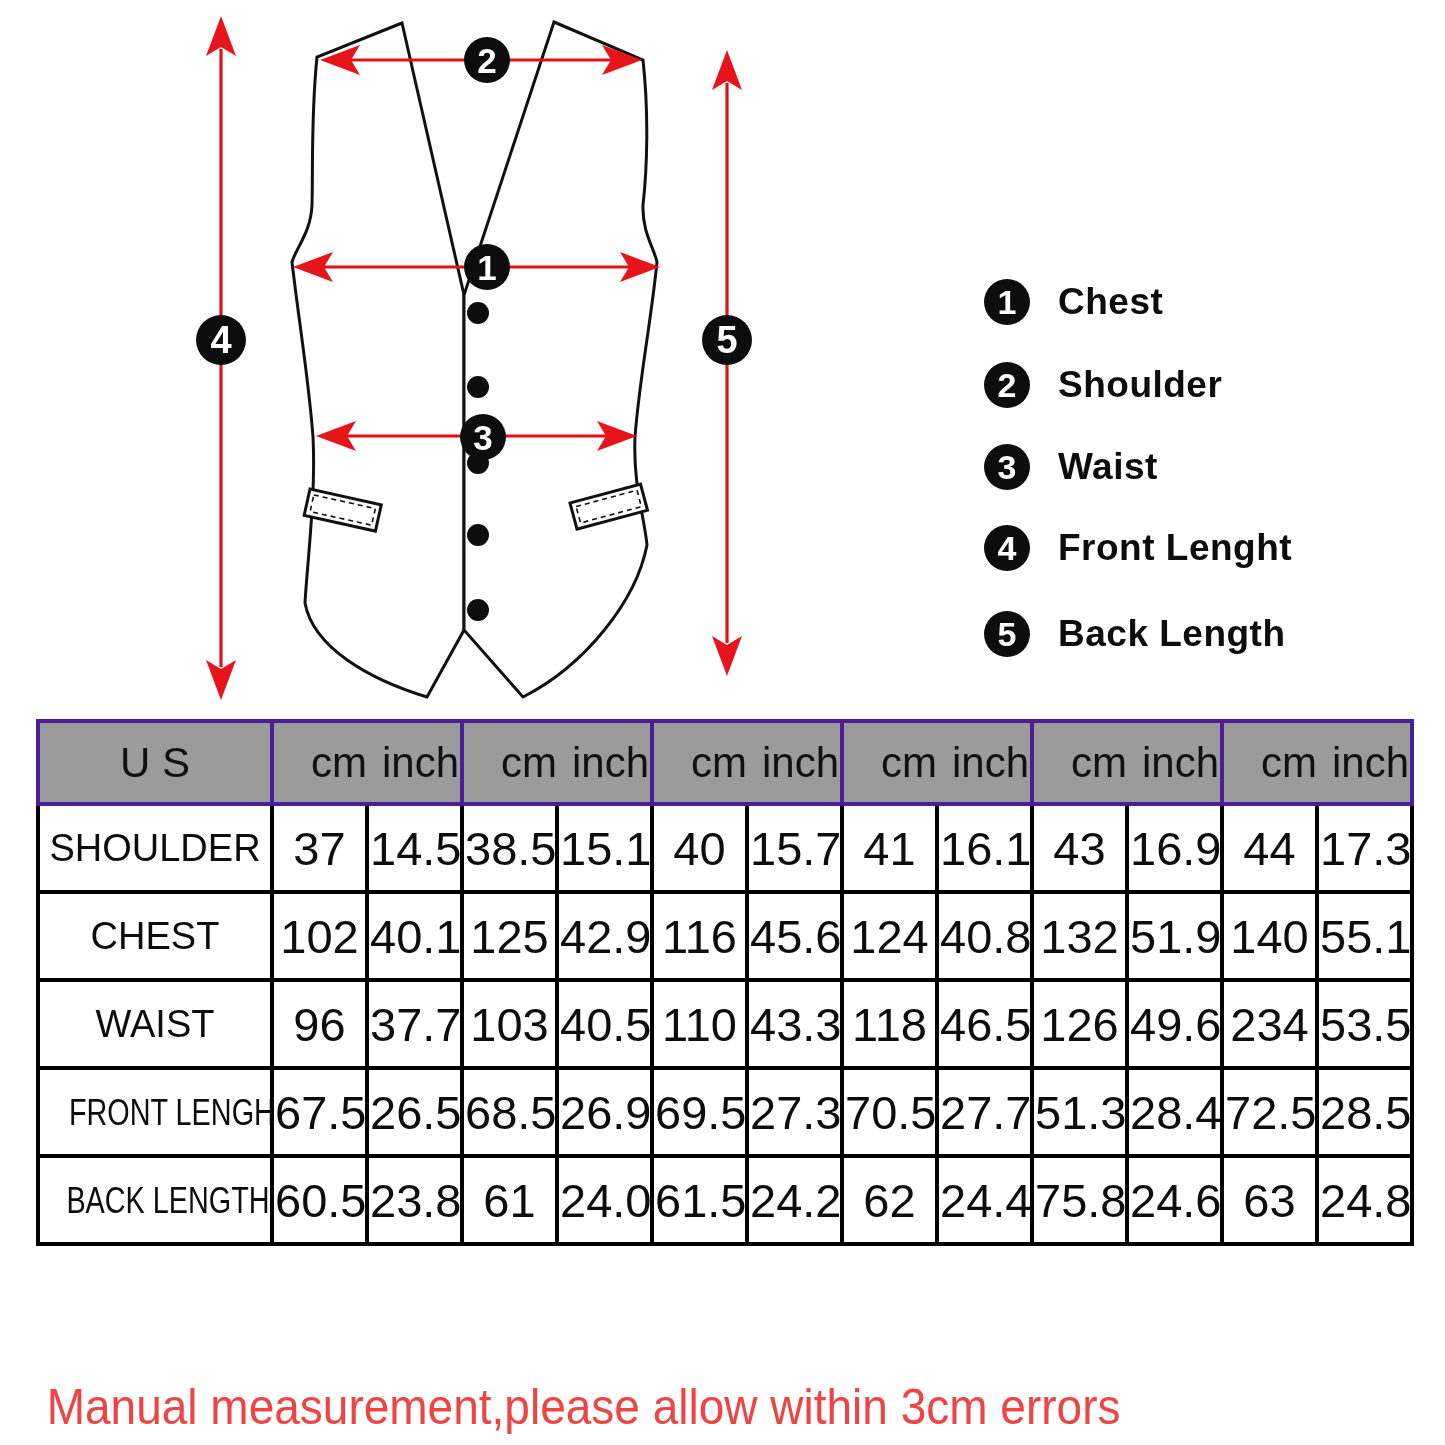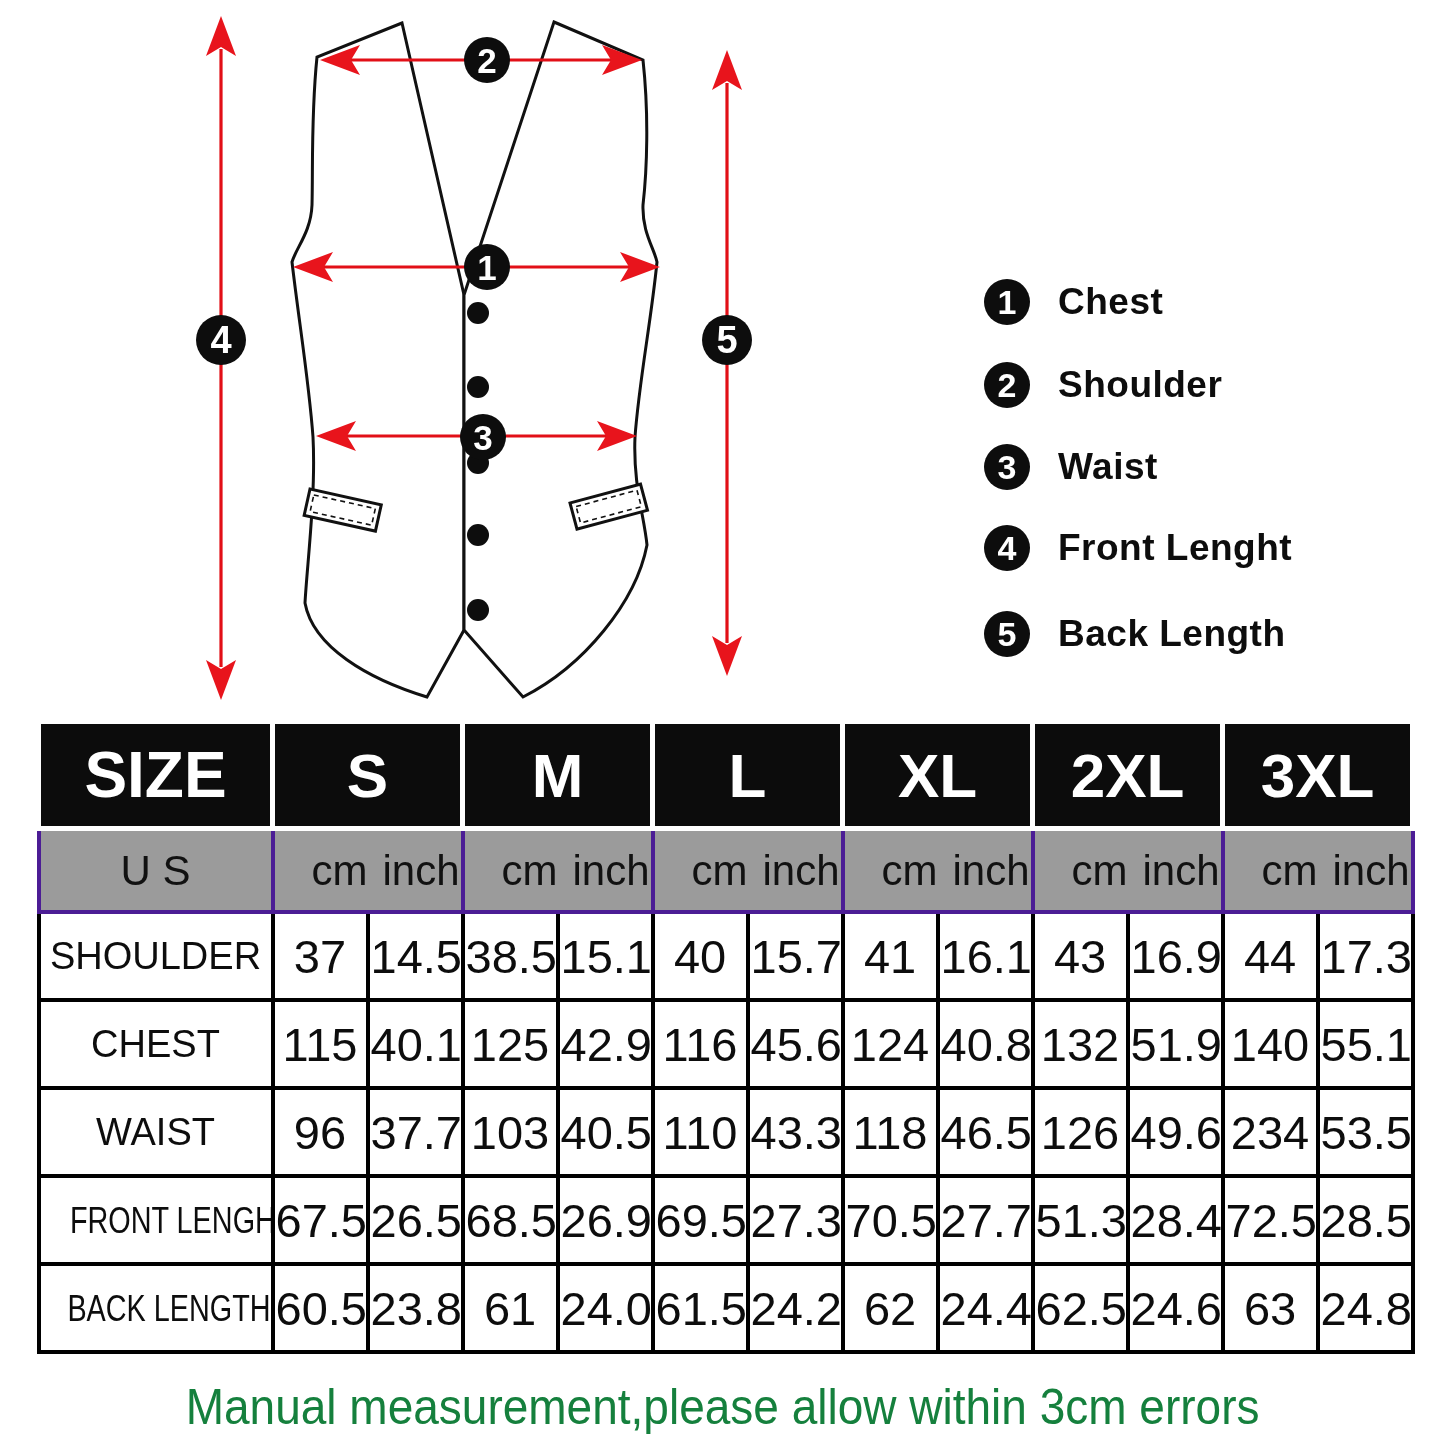--- a/index.html
+++ b/index.html
@@ -23,22 +23,22 @@
             font-weight:bold;font-size:62px;}
   tr.hdr td.size-cell{font-size:64px;}
   tr.sub td{background:#9b9b9b;color:#111;border:4px solid #4c1d95;height:77px;font-size:42px;}
   tr.sub td .units{display:flex;width:100%;}
   tr.sub td .units span{flex:1 1 50%;text-align:right;}
   tr.data td{background:#fff;border:4px solid #000;height:82px;font-size:47px;}
   tr.data td.rowlbl{font-size:38px;}
   tr.data td.rowlbl .sq{display:inline-block;transform:scaleX(.80);transform-origin:center;white-space:nowrap;font-size:36px;}
 
   
-  .footer-note{position:absolute;left:0;top:1378px;width:1445px;text-align:center;
-      font-size:50px;color:#15803d;}
+  .footer-note{position:absolute;left:0;top:1378px;width:1445px;text-align:left;
+      font-size:50px;color:#ef4444;}
   .footer-note span{display:inline-block;transform:scaleX(.92);transform-origin:center;white-space:nowrap;}
 </style>
 </head>
 <body>
 
 <svg class="diagram-svg" width="1445" height="715" viewBox="0 0 1445 715">
 
   <g stroke="#111" stroke-width="3" fill="#ffffff" stroke-miterlimit="6">
     <path d="M 402,23 L 317,57
          C 311,115 313,170 312,205
@@ -152,29 +152,20 @@
     <div class="legend-label">Back Length</div>
   </div>
 </div>
 
 <table class="size-table">
   <colgroup>
     <col style="width:234px">
     <col span="12" style="width:95px">
   </colgroup>
   <tbody>
-  <tr class="hdr">
-    <td class="size-cell">SIZE</td>
-    <td colspan="2">S</td>
-    <td colspan="2">M</td>
-    <td colspan="2">L</td>
-    <td colspan="2">XL</td>
-    <td colspan="2">2XL</td>
-    <td colspan="2">3XL</td>
-  </tr>
   <tr class="sub">
     <td>U S</td>
     <td colspan="2">
           <div class="units">
             <span>cm</span>
             <span>inch</span>
           </div>
         </td>
     <td colspan="2">
           <div class="units">
@@ -218,21 +209,21 @@
     <td>15.7</td>
     <td>41</td>
     <td>16.1</td>
     <td>43</td>
     <td>16.9</td>
     <td>44</td>
     <td>17.3</td>
   </tr>
   <tr class="data">
     <td class="rowlbl">CHEST</td>
-    <td>115</td>
+    <td>102</td>
     <td>40.1</td>
     <td>125</td>
     <td>42.9</td>
     <td>116</td>
     <td>45.6</td>
     <td>124</td>
     <td>40.8</td>
     <td>132</td>
     <td>51.9</td>
     <td>140</td>
@@ -271,21 +262,21 @@
   <tr class="data">
     <td class="rowlbl"><span class="sq">BACK LENGTH</span></td>
     <td>60.5</td>
     <td>23.8</td>
     <td>61</td>
     <td>24.0</td>
     <td>61.5</td>
     <td>24.2</td>
     <td>62</td>
     <td>24.4</td>
-    <td>62.5</td>
+    <td>75.8</td>
     <td>24.6</td>
     <td>63</td>
     <td>24.8</td>
   </tr>
   </tbody>
 </table>
 
 <div class="footer-note">
   <span>Manual measurement,please allow within 3cm errors</span>
 </div>

